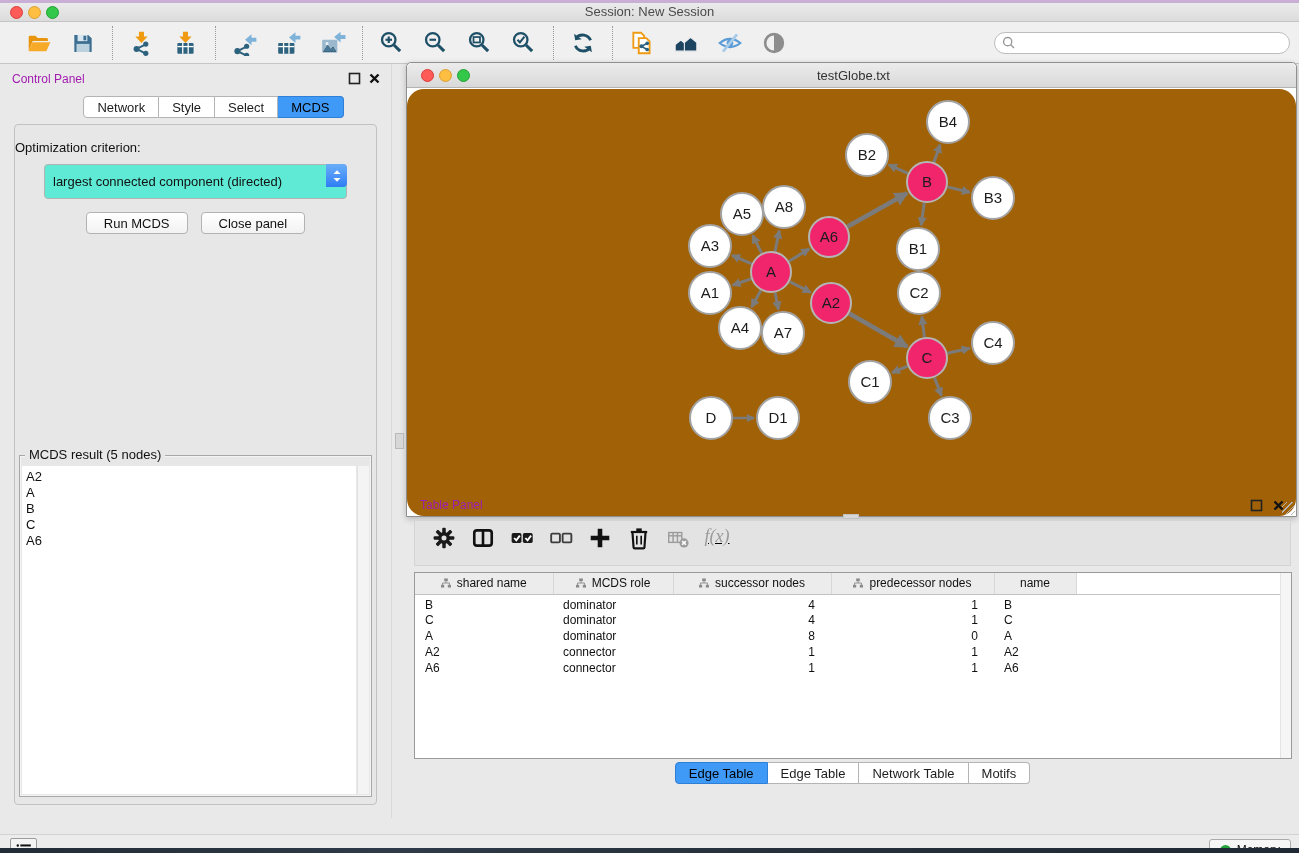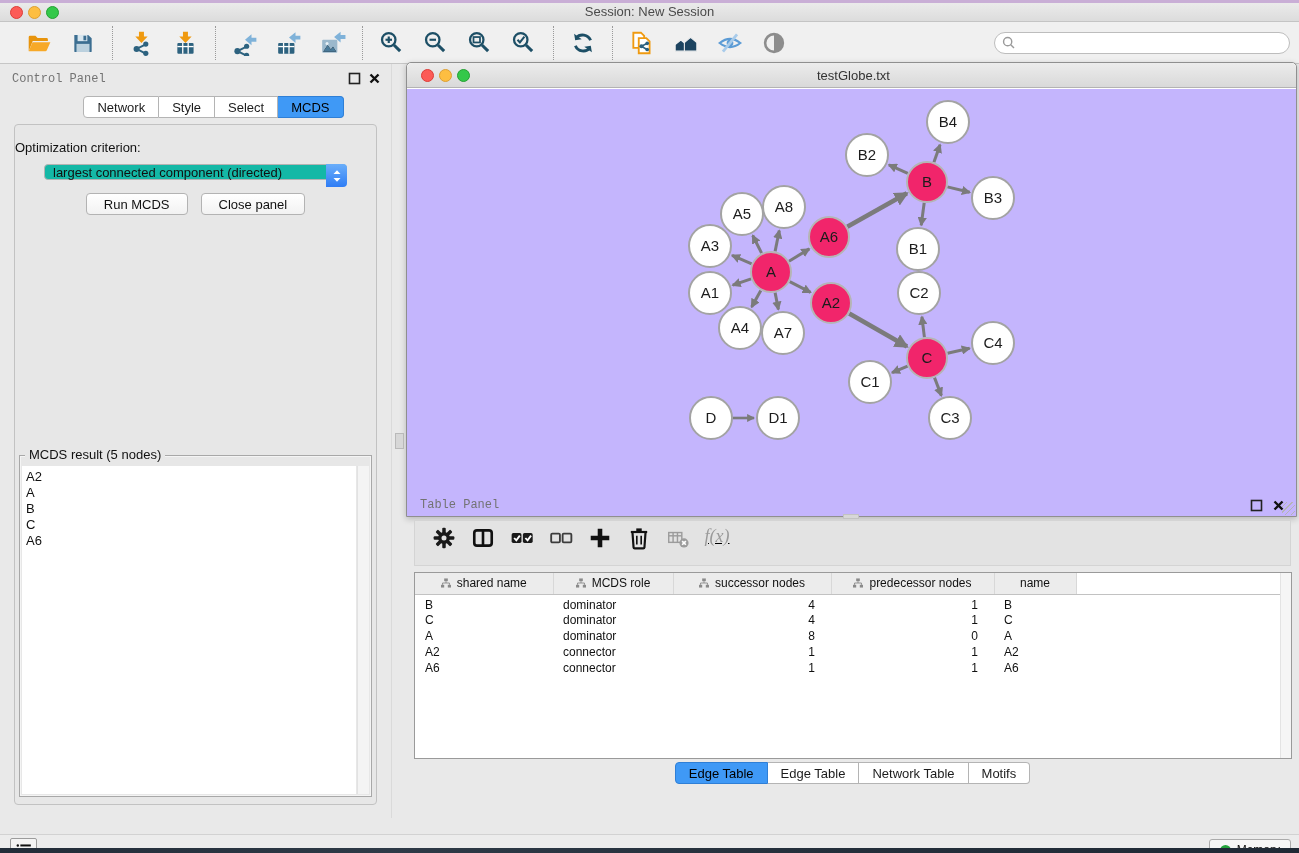--- a/index.html
+++ b/index.html
@@ -22,52 +22,52 @@
   .tb-group{display:flex;gap:8px;padding:0 11px;align-items:center;}
   .tb-group + .tb-group{border-left:1px dotted #9a9a9a;height:34px;}
   .tb-btn{width:36px;height:34px;display:flex;align-items:center;justify-content:center;}
   .tb-btn .ic{display:flex;}
   .search-field{position:absolute;right:9px;top:32px;width:296px;height:22px;background:#fff;border:1px solid #bdbdbd;border-radius:12px;display:flex;align-items:center;padding-left:6px;}
   .search-field input{border:none;outline:none;flex:1;font-size:13px;background:transparent;height:18px;}
 
   
   .control-panel{position:absolute;left:0;top:64px;width:392px;bottom:35px;border-right:1px solid #dadada;}
   .cp-header{position:relative;height:30px;}
-  .panel-title{position:absolute;left:12px;top:8px;font-size:12px;color:#737373;font-family:Liberation Mono, monospace;}
+  .panel-title{position:absolute;left:12px;top:8px;font-size:12px;color:#a21caf;}
   .panel-float{position:absolute;top:8px;width:13px;height:13px;display:flex;}
   .panel-close{position:absolute;top:8px;width:13px;height:13px;display:flex;}
   .cp-header .panel-float{right:30px;} .cp-header .panel-close{right:10px;}
 
   .seg-row{display:flex;justify-content:center;}
   .cp-tabs{margin-top:2px;margin-left:36px;}
   .seg-tab{border:1px solid #b4b4b4;border-left:none;background:#fff;height:22px;line-height:21px;padding:0 13px;font-size:13px;color:#1c1c1c;}
   .seg-tab:first-child{border-left:1px solid #b4b4b4;border-radius:4px 0 0 4px;}
   .seg-tab:last-child{border-radius:0 4px 4px 0;}
   .seg-tab.active{color:#000000;border-color:#2f7fd6;}
 
   .cp-body{position:absolute;left:14px;right:14px;top:60px;bottom:13px;border:1px solid #c2c2c2;border-radius:4px;background:#e7e7e7;}
   .opt-label{margin-top:15px;text-align:left;font-size:13px;color:#111;}
-  .mac-select{position:relative;margin:9px 29px 0;height:16px;background:#14b8a6;border:1px solid #b3b3b3;border-radius:4px;display:flex;align-items:center;padding-left:8px;font-size:13px;color:#111;}
+  .mac-select{position:relative;margin:9px 29px 0;height:35px;background:#5eead4;border:1px solid #b3b3b3;border-radius:4px;display:flex;align-items:center;padding-left:8px;font-size:13px;color:#111;}
   .mac-select .stepper{position:absolute;right:-1px;top:-1px;width:21px;height:23px;border-radius:0 4px 4px 0;background:linear-gradient(#6aaefa,#2f7df5);display:flex;align-items:center;justify-content:center;}
   .btn-row{display:flex;justify-content:center;gap:13px;margin-top:13px;}
   .mac-btn{height:22px;background:linear-gradient(#ffffff,#f2f2f2);border:1px solid #b3b3b3;border-radius:4px;font-size:13px;color:#111;padding:0 17px;}
 
   .groupbox{position:absolute;left:4px;right:4px;top:330px;bottom:7px;border:1px solid #a8a8a8;box-shadow:inset 0 0 0 1px #f4f4f4;}
   .groupbox-title{position:absolute;top:-9px;left:5px;background:#e7e7e7;padding:0 4px;font-size:13px;color:#111;}
   .gb-list{position:absolute;left:2px;right:15px;top:10px;bottom:2px;background:#fff;padding:3px 0 0 4px;overflow:hidden;}
   .list-row{font-size:13px;line-height:16px;color:#111;}
   .gb-scroll{position:absolute;right:2px;top:10px;bottom:2px;width:12px;background:#f4f4f4;border-left:1px solid #e2e2e2;}
 
   
   .net-win{position:absolute;left:406px;top:62px;width:891px;height:455px;border:1px solid #8f8f8f;border-radius:5px 5px 0 0;background:#fff;box-shadow:0 2px 6px rgba(0,0,0,.22);}
   .net-title{position:relative;height:25px;background:linear-gradient(#ececec,#d9d9d9);border-bottom:1px solid #b3b3b3;border-radius:5px 5px 0 0;}
   .net-title .tl{top:6px;}
   .net-title .red{left:14px;} .net-title .yellow{left:32px;} .net-title .green{left:50px;}
   .win-title{position:absolute;left:4px;right:0;top:5px;text-align:center;font-size:13px;color:#333;}
-  .net-content{position:absolute;left:0;right:0;top:26px;bottom:0;background:#c4b5fd;overflow:hidden;}
+  .net-content{position:absolute;left:0;right:0;top:26px;bottom:0;background:#a16207;overflow:hidden;border-radius:17px;}
   .net-content svg{position:absolute;left:0;top:0;}
   .grip{position:absolute;right:1px;bottom:1px;width:13px;height:13px;background:repeating-linear-gradient(135deg,transparent 0 3px,#b5b5b5 3px 4px);}
   .split-handle-v{position:absolute;left:395px;top:433px;width:9px;height:16px;background:#d7d7d7;border:1px solid #b9b9b9;}
   .split-handle-h{position:absolute;left:843px;top:514px;width:16px;height:5px;background:#d7d7d7;border:1px solid #c2c2c2;}
 
   
   .table-panel{position:absolute;left:406px;top:492px;width:893px;height:295px;}
   .tp-header{position:relative;height:26px;}
   .tp-header .panel-title{left:14px;top:6px;}
   .tp-header .panel-float{right:36px;top:7px;} .tp-header .panel-close{right:14px;top:7px;}

